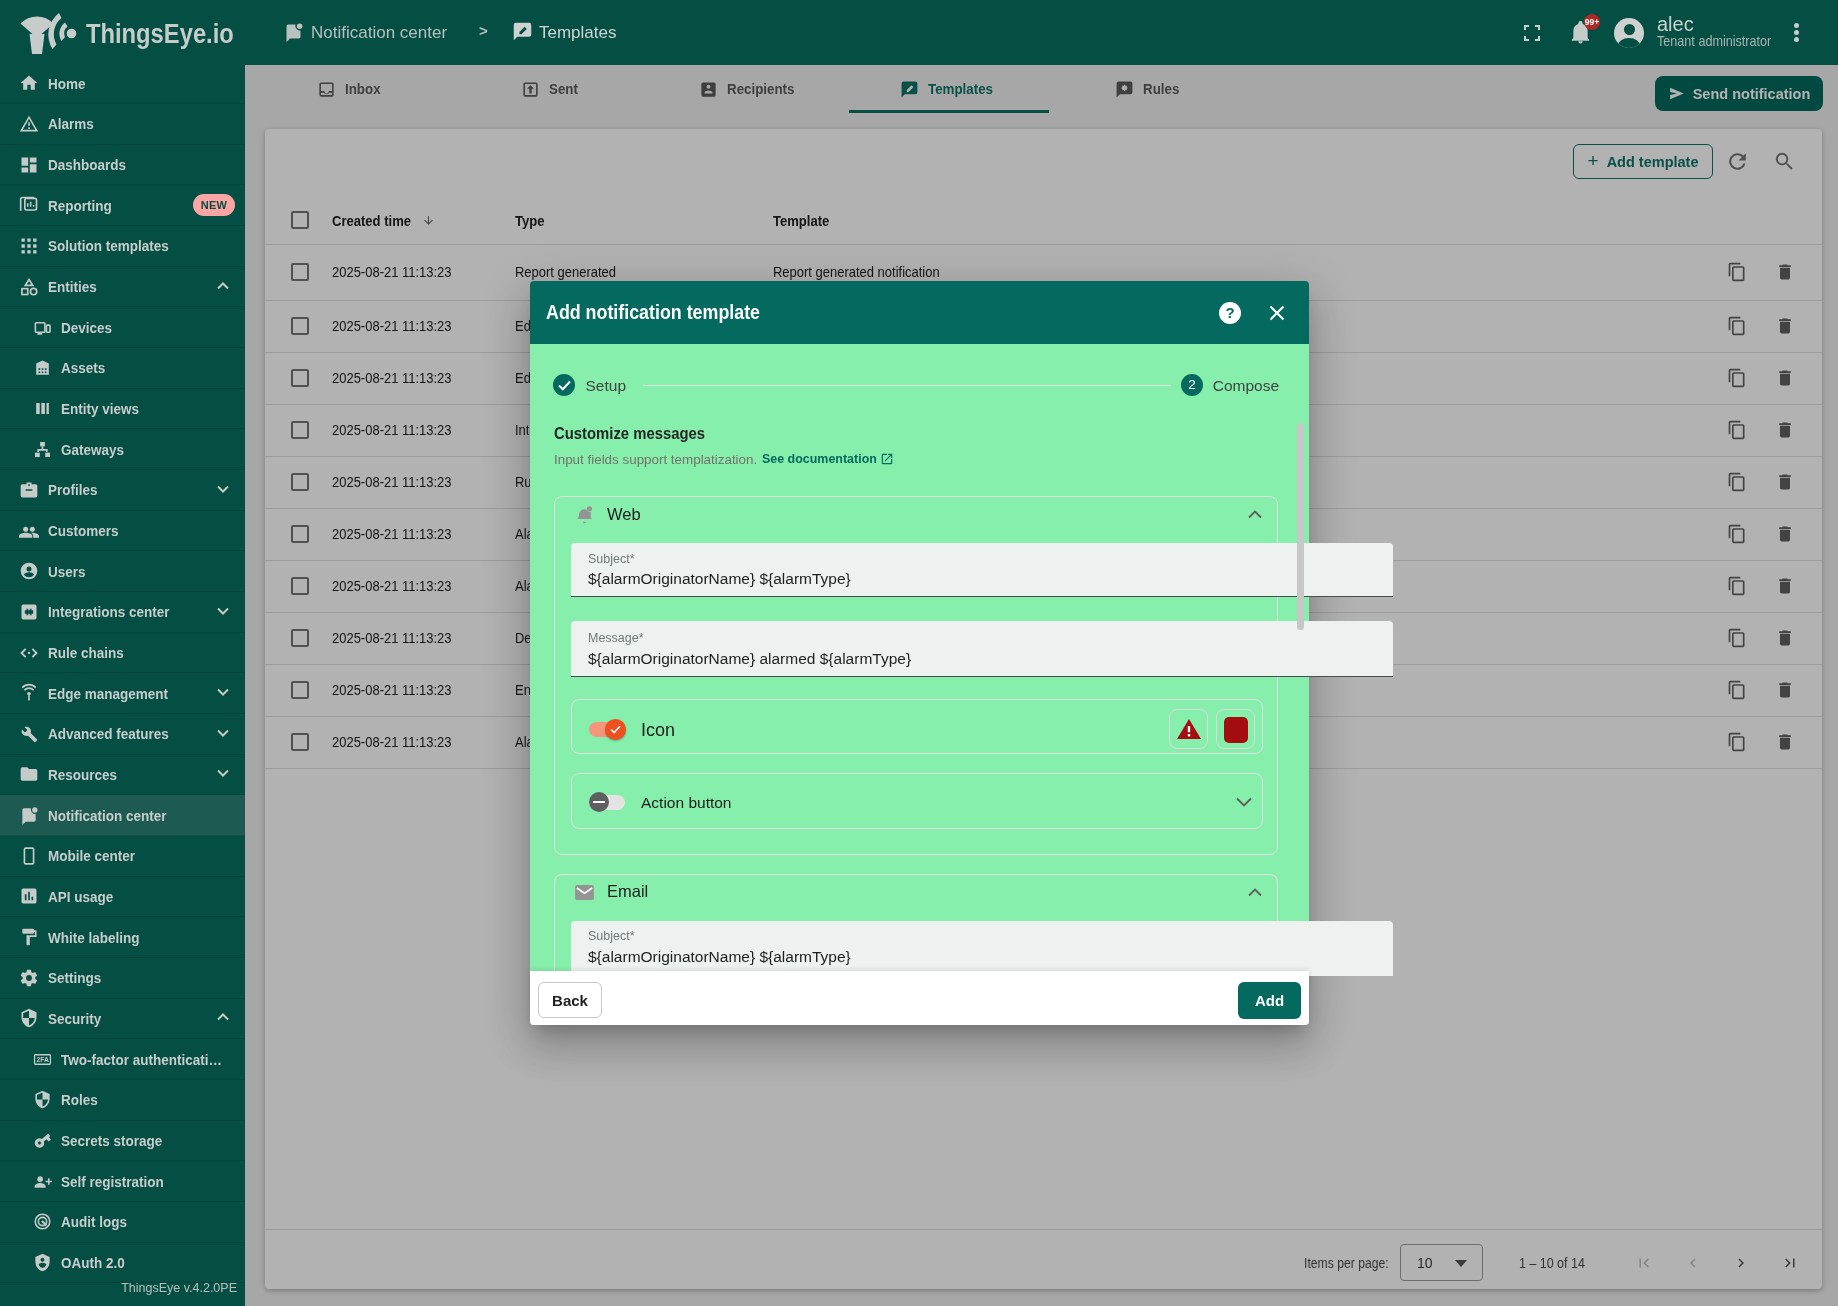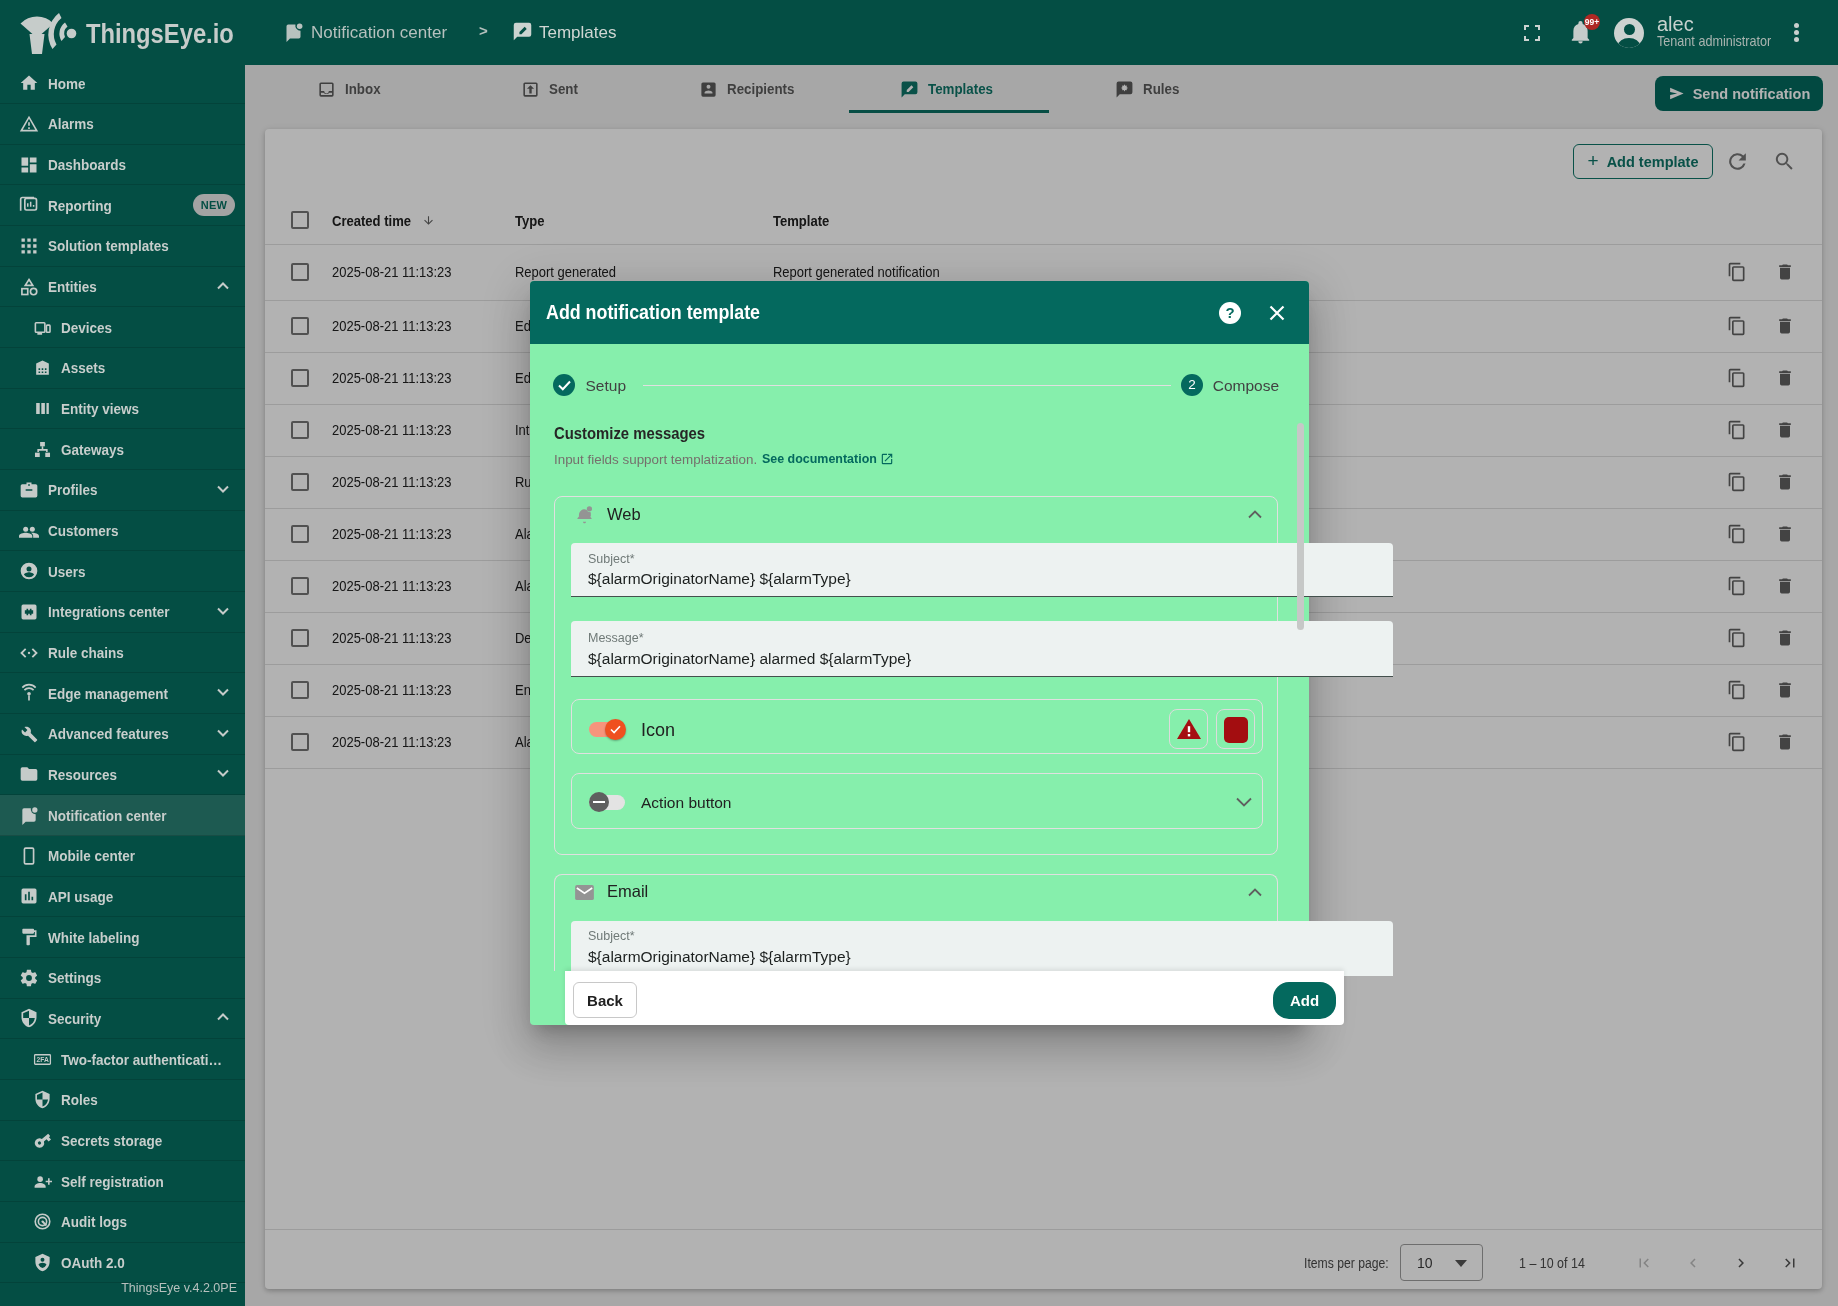--- a/index.html
+++ b/index.html
@@ -17,21 +17,21 @@
   #sidebar { position:absolute; left:0; top:0; width:245px; height:1306px; background:#044e44; z-index:12; }
   #menu { position:absolute; top:63.5px; left:0; width:245px; }
   .mi { position:relative; height:40.66px; display:flex; align-items:center; padding-left:19px;
     border-bottom:1px solid rgba(0,0,0,0.14); }
   .mi .txt { color:#c8cecc; font-size:15px; font-weight:bold; margin-left:9px; white-space:nowrap; display:inline-block; transform:scaleX(0.9); transform-origin:left center; }
   .mi.sub { padding-left:33px; }
   .mi.sel { background:#1d5a51; }
   .mi svg { flex:0 0 auto; }
   .chev { position:absolute; right:16px; top:50%; margin-top:-5px; }
   .newpill { position:absolute; left:193px; top:50%; margin-top:-11px; width:42px; height:22px;
-    background:#a3a3a3; border-radius:11px; color:#044e44; font-size:11px; font-weight:bold;
+    background:#fca5a5; border-radius:11px; color:#044e44; font-size:11px; font-weight:bold;
     display:flex; align-items:center; justify-content:center; letter-spacing:.3px;}
   #version { position:absolute; right:8px; bottom:11px; color:#b7c0bd; font-size:12.5px; }
 
   
   #content { position:absolute; left:245px; top:65px; width:1593px; height:1241px; background:#f0f0f0; z-index:1; }
   .tab { position:absolute; top:0; height:48px; width:199.6px; display:flex; align-items:center; justify-content:center; }
   .tab .lbl { font-size:14.5px; font-weight:bold; color:#5b5b5b; margin-left:9px; display:inline-block; transform:scaleX(0.92); transform-origin:left center; }
   .tab.active .lbl { color:#0e7568; }
   #underline { position:absolute; left:604px; top:45px; width:200px; height:3px; background:#0b7064; }
   #sendbtn { position:absolute; left:1410px; top:11px; width:168px; height:35px; background:#04695e;
@@ -56,24 +56,24 @@
   #modal { position:absolute; left:530px; top:281px; width:779px; height:744px; background:#86efac; border-radius:4px;
     z-index:20; box-shadow:0 11px 15px -7px rgba(0,0,0,.2), 0 24px 38px 3px rgba(0,0,0,.14), 0 9px 46px 8px rgba(0,0,0,.12); }
   #mhead { position:absolute; left:0; top:0; width:779px; height:63px; background:#04695e; border-radius:4px 4px 0 0; }
   #mhead .t { position:absolute; left:16px; top:19px; color:#fff; font-size:20.5px; font-weight:bold; transform:scaleX(0.87); transform-origin:left center; white-space:nowrap; }
   .mcard { position:absolute; left:24px; width:724px; border:1px solid #e0e0e0; border-radius:8px; }
   .mrow { position:absolute; left:16px; width:692px; border:1px solid #e0e0e0; border-radius:8px; }
   .field { position:absolute; left:16px; width:822px; background:#edf2f1; border-radius:4px 4px 0 0; border-bottom:1px solid #44504d; }
   .field .lab { position:absolute; left:17px; top:9px; font-size:12.5px; color:#6f7977; }
   .field .val { position:absolute; left:17px; top:27px; font-size:15.5px; color:#1c201f; }
   #mfoot { position:absolute; left:0; top:690px; width:779px; height:54px; background:#fff; border-radius:0 0 4px 4px;
-    box-shadow:0 -2px 5px rgba(0,0,0,0.09);margin-left:35px; }
+    box-shadow:0 -2px 5px rgba(0,0,0,0.09); }
   .btn-back { position:absolute; left:8px; top:11px; width:64px; height:36px; border:1px solid #c8c8c8; border-radius:6px;
     display:flex; align-items:center; justify-content:center; font-size:15px; font-weight:bold; color:#212121; background:#fff; }
-  .btn-add { position:absolute; left:708px; top:11px; width:63px; height:37px; background:#04695e; border-radius:16px;
+  .btn-add { position:absolute; left:708px; top:11px; width:63px; height:37px; background:#04695e; border-radius:6px;
     display:flex; align-items:center; justify-content:center; font-size:15px; font-weight:bold; color:#fff; }
 </style>
 </head>
 <body>
 <div id="page">
   <div id="sidebar">
     <svg class="abs" style="left:12px;top:10px" width="232" height="46" viewBox="0 0 232 46">
       <g fill="#c6ccca">
         <path d="M25 28 L8.5 13.5 A23 23 0 0 1 41.5 13.5 Z"></path>
         <path d="M17.5 24 L32.5 24 L30 44 L20 44 Z"></path>

